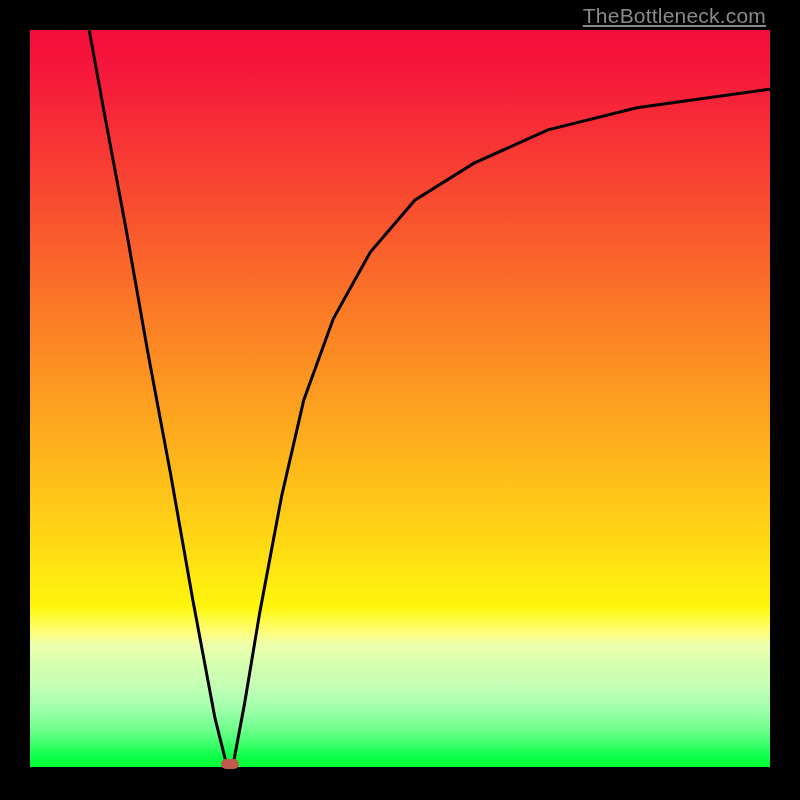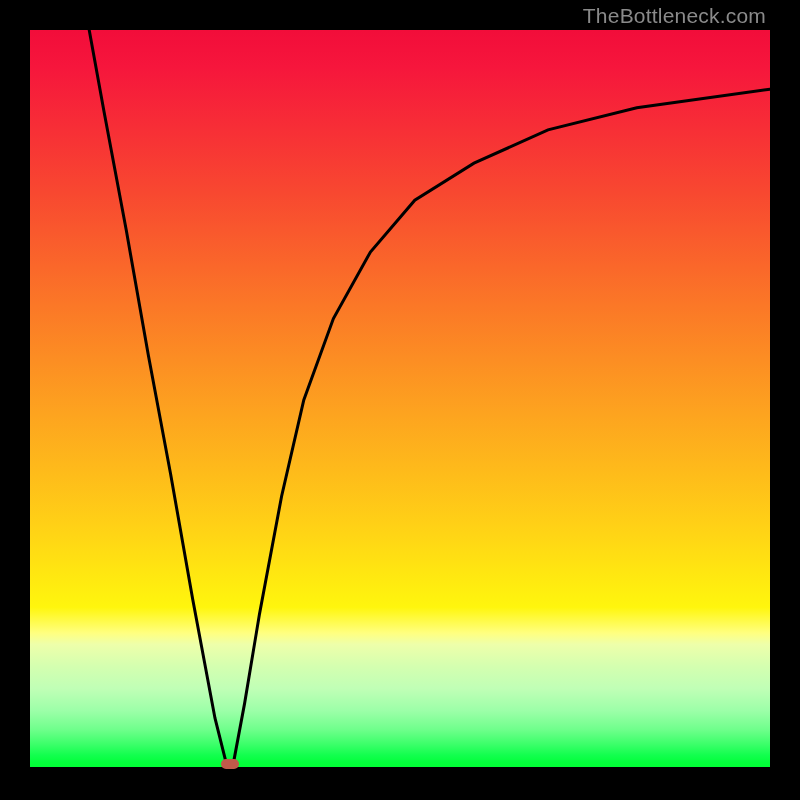--- a/index.html
+++ b/index.html
@@ -69,20 +69,21 @@
     transform: translate(-50%, -50%);
   }
   .attribution {
     position: absolute;
     top: 4px;
     right: 34px;
     color: #8a8a8a;
     font-size: 21px;
     font-weight: 500;
     letter-spacing: 0.2px;
+    text-decoration: underline;
   }
 </style>
 </head>
 <body>
 
 <div class="attribution">TheBottleneck.com</div>
 
 <div class="frame">
   <div class="gradient-bg"></div>
 

